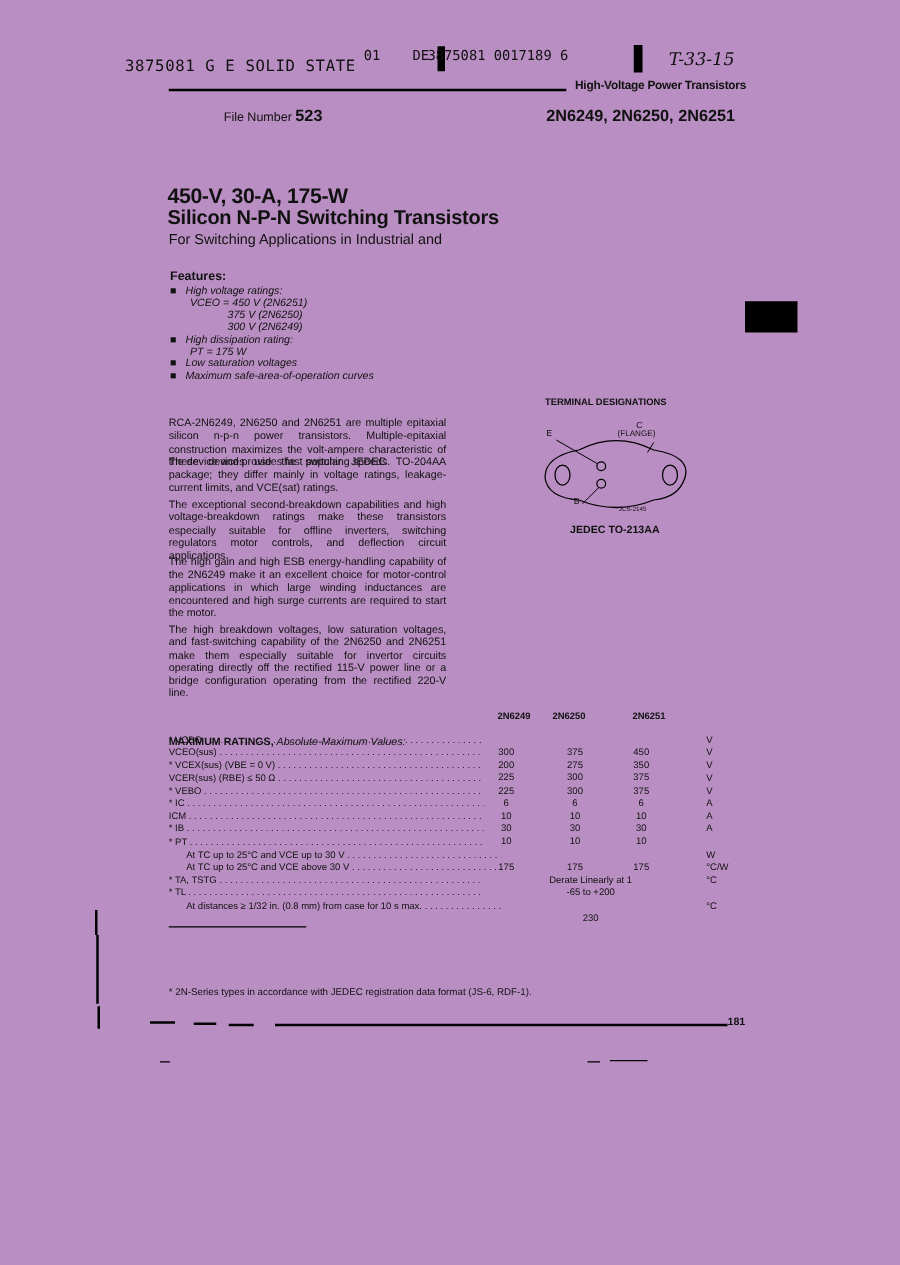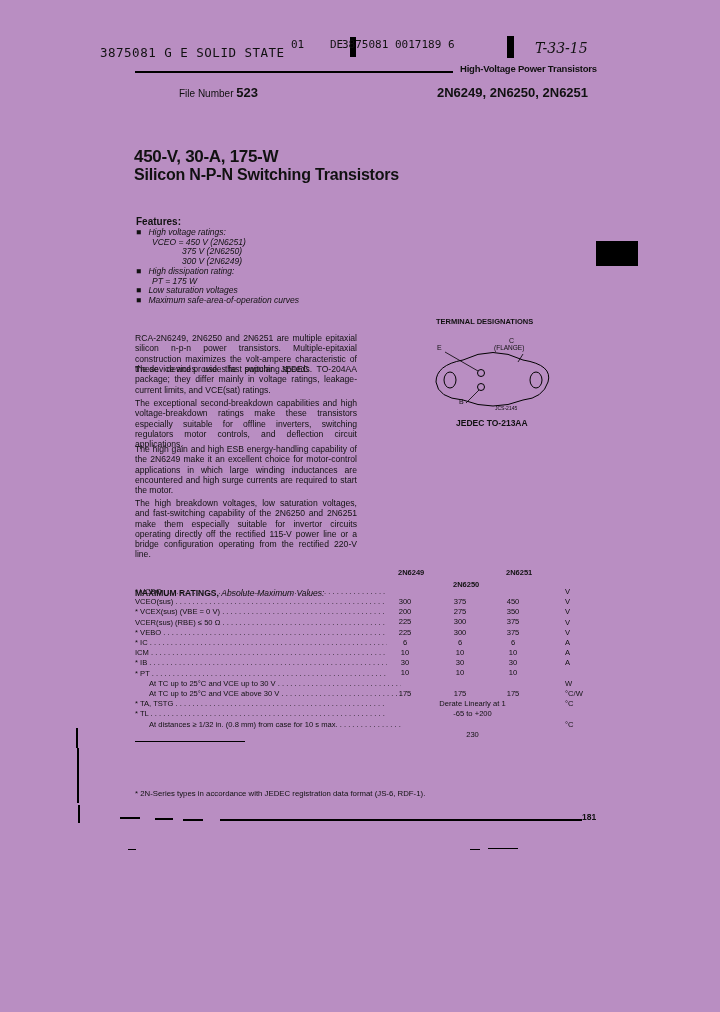--- a/index.html
+++ b/index.html
@@ -61,20 +61,21 @@
 <div class="abs stamp5">T-33-15</div>
 <div class="abs hdrline"></div>
 <div class="abs series-label">High-Voltage Power Transistors</div>
 
 <div class="abs filenum"><span>File Number</span> <b>523</b></div>
 <div class="abs partnums">2N6249, 2N6250, 2N6251</div>
 
 <div class="abs title1">450-V, 30-A, 175-W</div>
 <div class="abs title2">Silicon N-P-N Switching Transistors</div>
 <div class="abs subtitle">
+  <div>For Switching Applications in Industrial and</div>
 </div>
 
 <div class="abs features-h">Features:</div>
 <div class="abs features">
   <div><span class="b">■</span> <span>High voltage ratings:</span></div>
   <div class="ind1">VCEO = 450 V (2N6251)</div>
   <div class="ind2">375 V (2N6250)</div>
   <div class="ind2">300 V (2N6249)</div>
   <div><span class="b">■</span> <span>High dissipation rating:</span></div>
   <div class="ind1">PT = 175 W</div>
@@ -103,21 +104,21 @@
 </svg>
 <div class="abs" style="top:344px;left:437px;font-size:7px;">E</div>
 <div class="abs" style="top:337px;left:509px;font-size:7px;">C</div>
 <div class="abs" style="top:344px;left:494px;font-size:6.5px;">(FLANGE)</div>
 <div class="abs" style="top:398px;left:459px;font-size:7px;">B</div>
 <div class="abs" style="top:405px;left:495px;font-size:5px;">JCS-2145</div>
 <div class="abs jedec">JEDEC TO-213AA</div>
 
 <div class="abs mr-head"><b>MAXIMUM RATINGS,</b> <i>Absolute-Maximum Values:</i></div>
 <div class="abs colh" style="left:398px;">2N6249</div>
-<div class="abs colh" style="left:453px;margin-top:12px;">2N6250</div>
+<div class="abs colh" style="left:442px;">2N6250</div>
 <div class="abs colh" style="left:506px;">2N6251</div>
 
 <div id="rows">
     <div class="abs row" style="top: 586px;">
       <div class="lbl">* VCBO . . . . . . . . . . . . . . . . . . . . . . . . . . . . . . . . . . . . . . . . . . . . . . . . . . . . . . . . . . . . . . . . . . . . . . . . . . . . . . . . </div>
       <span class="dots" style="position: absolute; left: 0px; width: 252px; overflow: hidden;"></span>
       <div class="v" style="left: 255px;">300</div>
       <div class="v" style="left: 310px;">375</div>
       <div class="v" style="left: 363px;">450</div>
       <div class="u">V</div>

